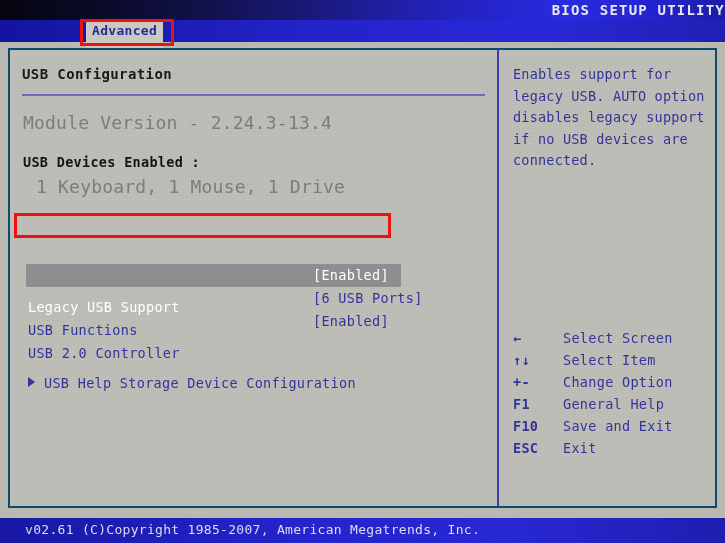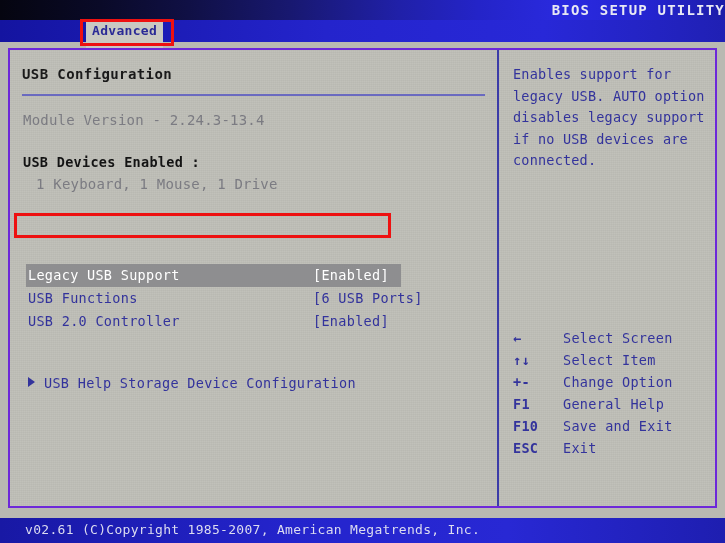--- a/index.html
+++ b/index.html
@@ -75,21 +75,21 @@
   #redbox-row   { left: 14px;  top: 213px; width: 377px; height: 25px; }
 
   
   .panel {
     position: absolute;
     left: 8px;
     top: 48px;
     width: 709px;
     height: 460px;
     box-sizing: border-box;
-    border: 2px solid #6d28d9;
+    border: 2px solid #0c4a6e;
     background: #b9b9b2;
   }
   .panel-inner {
     position: absolute;
     inset: 0;
     background:
       repeating-linear-gradient(0deg, rgba(255,255,255,0.055) 0px, rgba(255,255,255,0.055) 1px, rgba(0,0,0,0.0) 1px, rgba(0,0,0,0.0) 2px),
       repeating-linear-gradient(90deg, rgba(255,255,255,0.05) 0px, rgba(255,255,255,0.05) 1px, rgba(0,0,0,0.0) 1px, rgba(0,0,0,0.0) 2px);
   }
   .vdivider {
@@ -122,21 +122,21 @@
     left: 12px;
     top: 44px;
     width: 463px;
     height: 2px;
     background: #6a6ac0;
   }
   .dim-line {
     position: absolute;
     left: 13px;
     color: #7b7b82;
-    font-size: 14px;
+    font-size: 18px;
     letter-spacing: 0.2px;
   }
   #module-version { top: 62px; }
 
   .bold-line {
     position: absolute;
     left: 13px;
     color: #141414;
     font-size: 13.5px;
     font-weight: bold;
@@ -157,20 +157,21 @@
     height: 23px;
     line-height: 23px;
     font-size: 13.5px;
     letter-spacing: 0.3px;
     color: #33339c;
     white-space: nowrap;
   }
   .row .lbl {
     position: absolute;
     left: 18px;
+    margin-top: 32px;
   }
   .row .val {
     position: absolute;
     left: 303px;
   }
   .row.selected {
     background: #8e8e90;
     margin-left: 16px;
     padding-left: 0;
     width: 375px;

